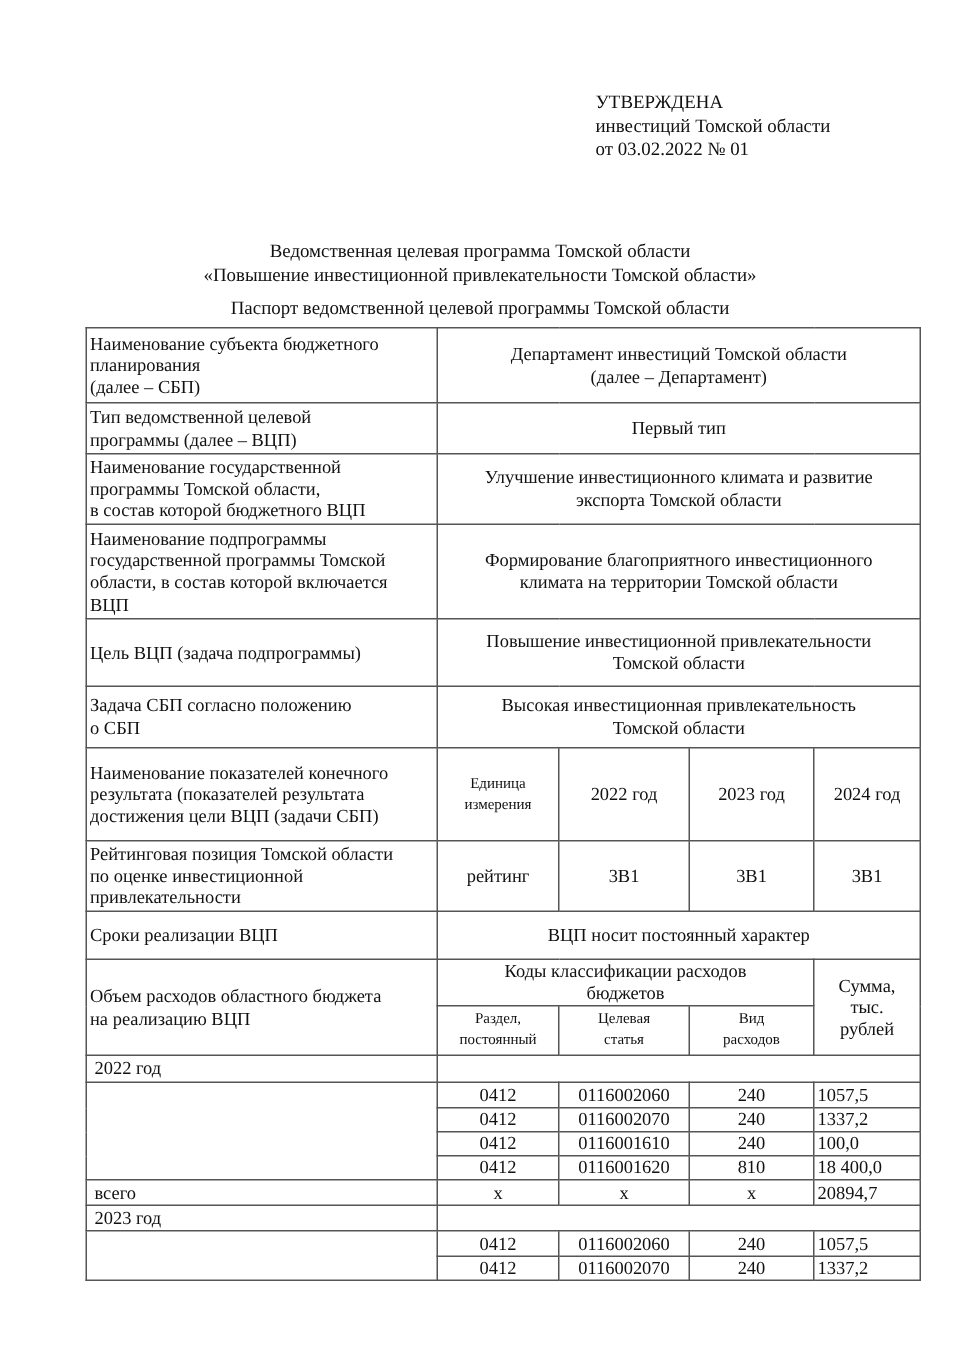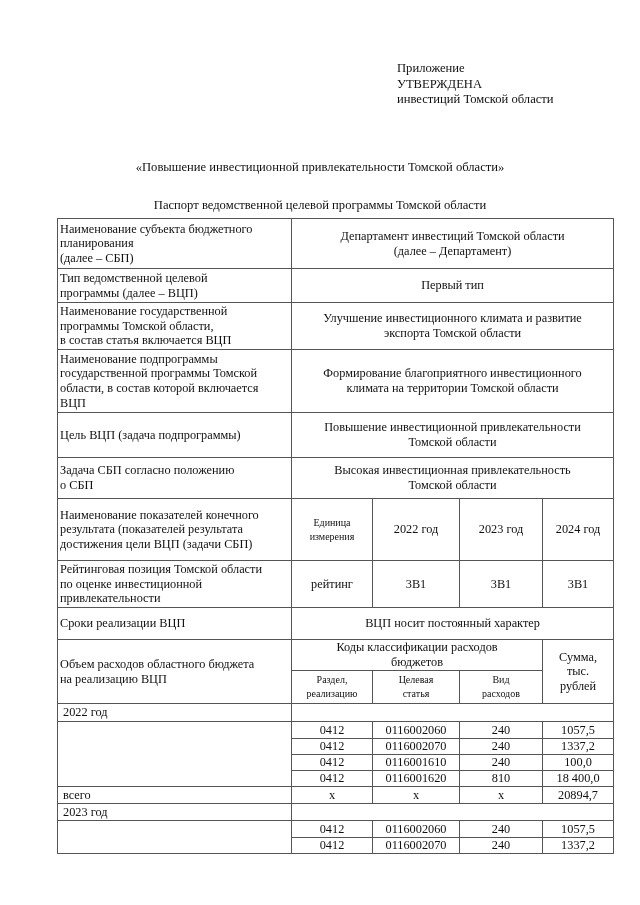--- a/index.html
+++ b/index.html
@@ -7,33 +7,34 @@
          font-family:"DejaVu Serif","Liberation Serif",serif; color:#111; }
   .approval { position:absolute; left:397px; top:61px; font-size:12.6px; line-height:15.6px; font-family:"Liberation Serif","DejaVu Serif",serif; }
   .titles { position:absolute; left:0; width:640px; text-align:center; font-size:12.6px; font-family:"Liberation Serif","DejaVu Serif",serif; }
   .t1 { top:160px; line-height:15.5px; }
   .t2 { top:198px; }
   table.passport { position:absolute; left:57px; top:218px; width:556px; border-collapse:collapse; table-layout:fixed;
           font-family:"Liberation Serif","DejaVu Serif",serif; font-size:12.3px; line-height:14.6px;padding-left:31px; }
   table.passport td { border:1px solid #555; padding:0 2px; vertical-align:middle; }
   td.lab { text-align:left; padding-left:1px; }
   td.c { text-align:center; }
-  td.r { text-align:center; padding-right:3px; }
+  td.r { text-align:left; padding-right:3px; }
   .sm { font-size:10px; line-height:14px; }
 </style>
 </head>
 <body>
 
 <div class="approval">
-  <div>Приложение</div>
   <div>УТВЕРЖДЕНА</div>
   <div>инвестиций Томской области</div>
+  <div>от 03.02.2022 № 01</div>
 </div>
 
 <div class="titles t1">
+  <div>Ведомственная целевая программа Томской области</div>
   <div>«Повышение инвестиционной привлекательности Томской области»</div>
 </div>
 <div class="titles t2">Паспорт ведомственной целевой программы Томской области</div>
 
 <table class="passport">
   <colgroup>
     <col style="width:234px">
       <col style="width:81px">
       <col style="width:87px">
       <col style="width:83px">
@@ -55,21 +56,21 @@
     <td class="lab">
           <div>Тип ведомственной целевой</div>
           <div>программы (далее – ВЦП)</div>
         </td>
     <td class="c" colspan="4">Первый тип</td>
   </tr>
   <tr style="height:47px">
     <td class="lab">
           <div>Наименование государственной</div>
           <div>программы Томской области,</div>
-          <div>в состав статья включается ВЦП</div>
+          <div>в состав которой бюджетного ВЦП</div>
         </td>
     <td class="c" colspan="4">
           <div>Улучшение инвестиционного климата и развитие</div>
           <div>экспорта Томской области</div>
         </td>
   </tr>
   <tr style="height:63px">
     <td class="lab">
           <div>Наименование подпрограммы</div>
           <div>государственной программы Томской</div>
@@ -138,21 +139,21 @@
         </td>
     <td class="c" rowspan="2">
           <div>Сумма,</div>
           <div>тыс.</div>
           <div>рублей</div>
         </td>
   </tr>
   <tr style="height:33px">
     <td class="c sm">
           <div>Раздел,</div>
-          <div>реализацию</div>
+          <div>постоянный</div>
         </td>
     <td class="c sm">
           <div>Целевая</div>
           <div>статья</div>
         </td>
     <td class="c sm">
           <div>Вид</div>
           <div>расходов</div>
         </td>
   </tr>

